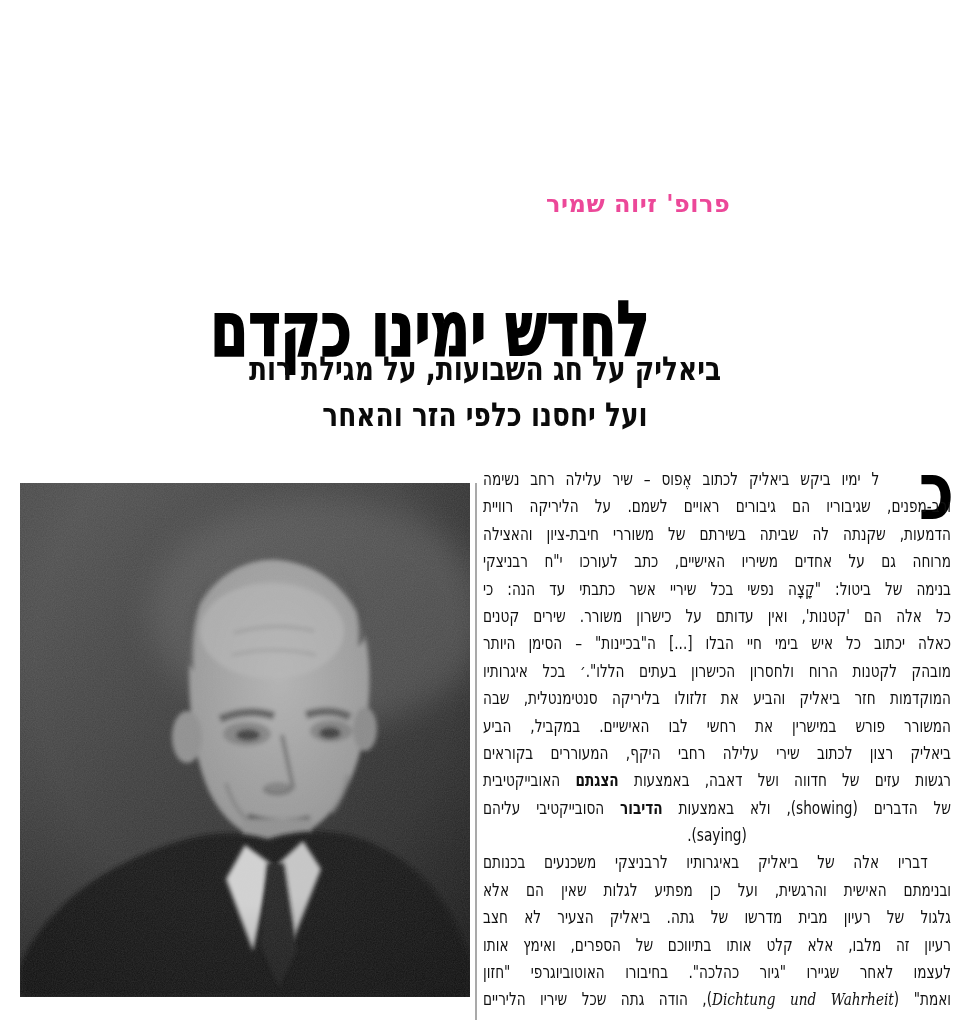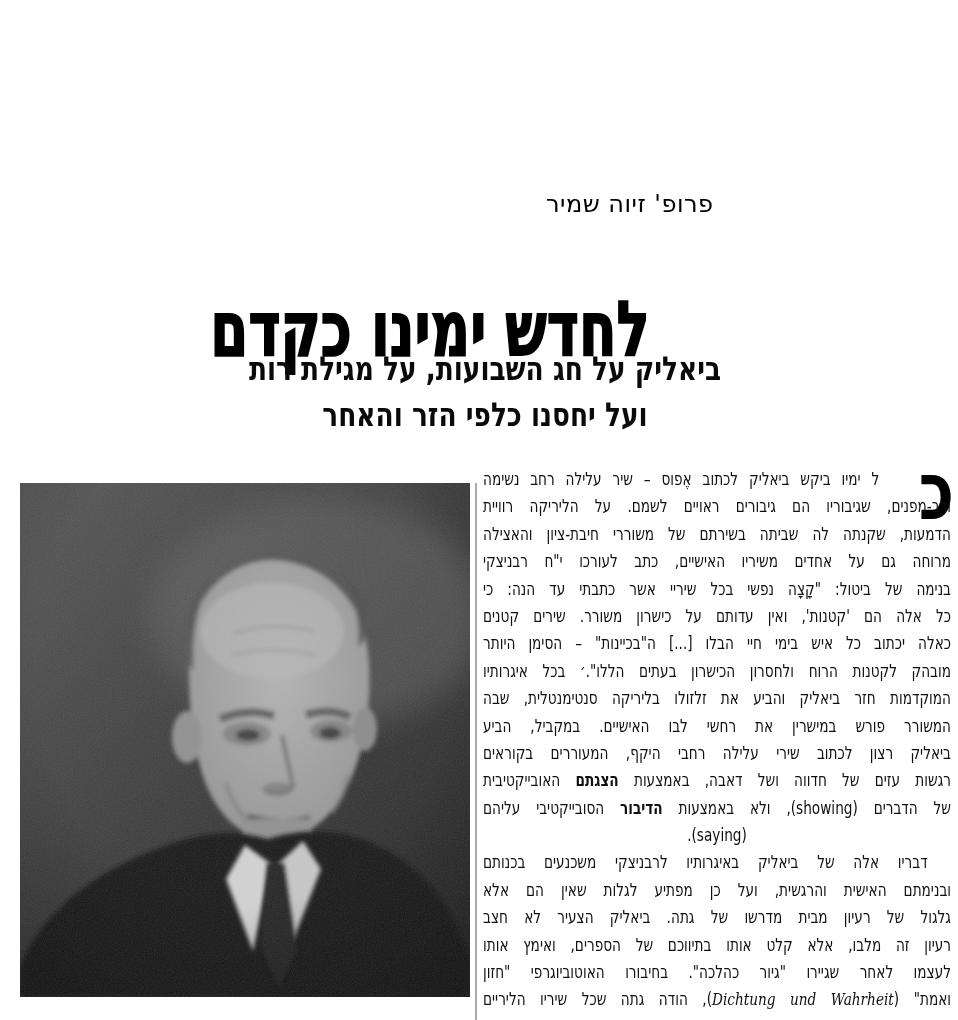--- a/index.html
+++ b/index.html
@@ -5,21 +5,21 @@
   html,body{margin:0;padding:0;}
   body{background:#e8e8e8;font-family:"DejaVu Sans",sans-serif;}
   .page{
     position:relative;width:958px;height:1020px;margin:0 auto;
     background:#ffffff;overflow:hidden;color:#141414;
   }
   
   .byline{
     position:absolute;top:190px;right:12px;width:400px;
     direction:rtl;text-align:left;
-    font-size:24px;font-weight:normal;color:#000000;letter-spacing:0.5px;
+    font-size:24px;font-weight:bold;color:#ec4899;letter-spacing:0.5px;
   }
   .title{
     position:absolute;top:238px;left:60px;width:740px;
     direction:rtl;text-align:center;
     font-size:76px;line-height:1.08;font-weight:bold;color:#000;
     transform:scaleX(0.72);transform-origin:50% 0;
     -webkit-text-stroke:2px #000;
     white-space:nowrap;
   }
   .subtitle{

